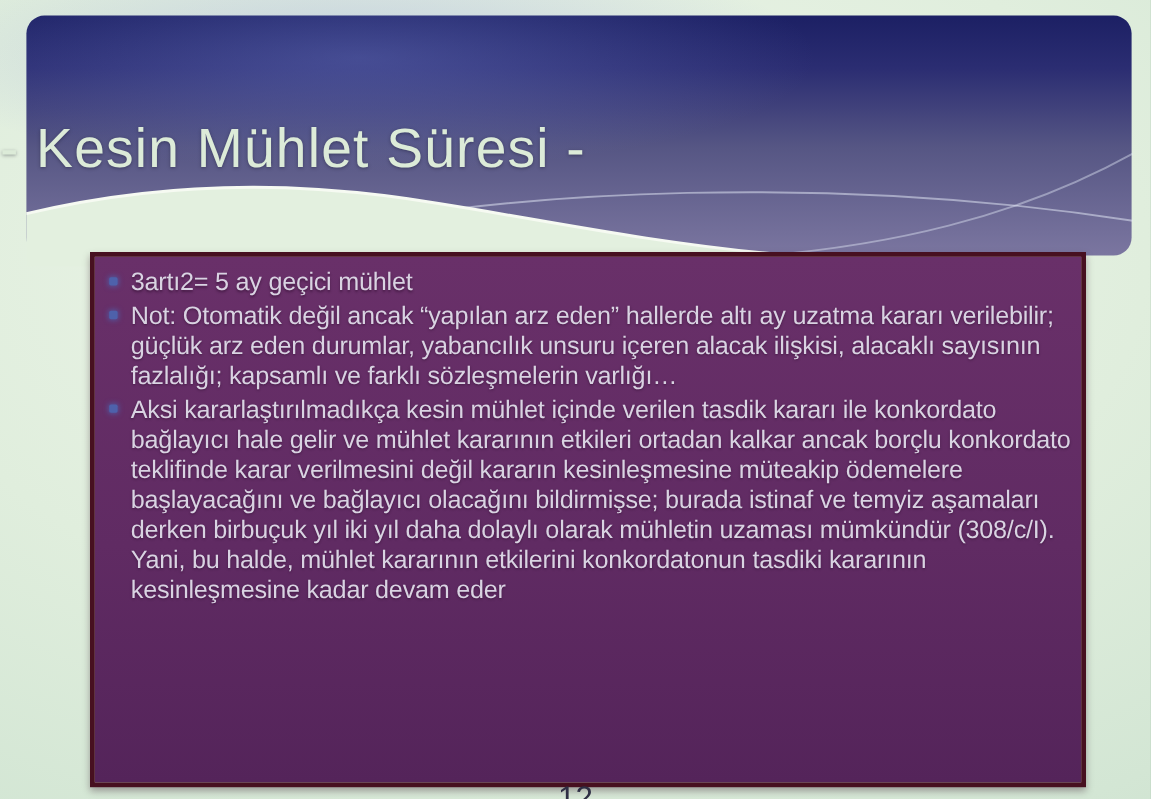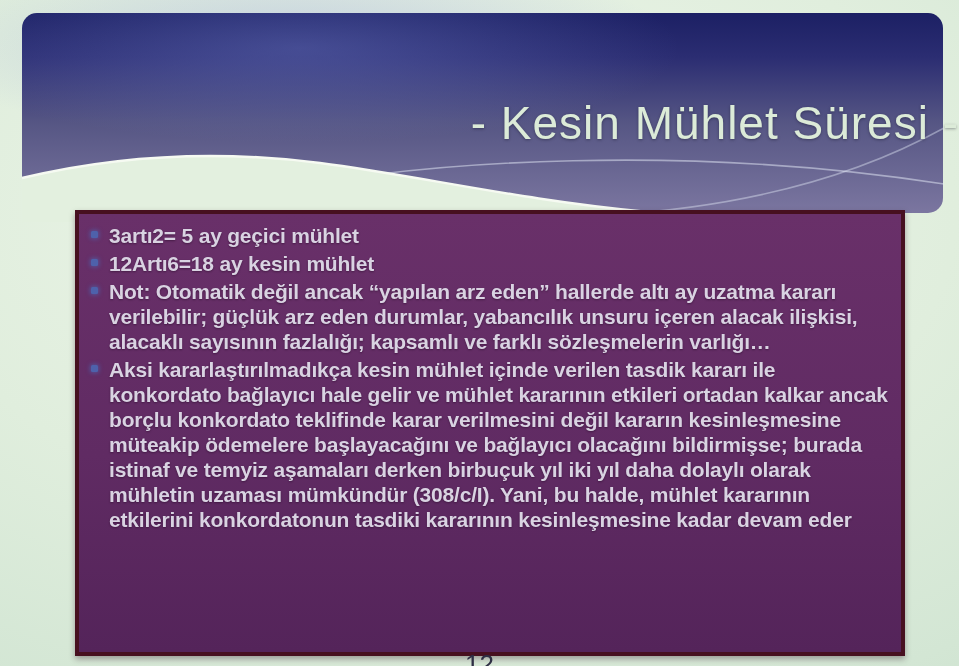--- a/index.html
+++ b/index.html
@@ -21,38 +21,37 @@
   .header-graphic {
     position: absolute;
     top: 0; left: 0;
     width: 959px; height: 222px;
     display: block;
   }
   .slide-title {
     position: absolute;
     top: 63px; left: 0;
     width: 959px;
-    text-align: right;
+    text-align: left;
     font-size: 46px;
     line-height: 58px;
     font-weight: 400;
     letter-spacing: 1px;
     color: #dcebd8;
     text-shadow: 0 1px 3px rgba(0,0,20,0.35);
   }
   
   .content-box {
     position: absolute;
     left: 75px; top: 210px;
     width: 830px; height: 446px;
     box-sizing: border-box;
     border: 4px solid #471020;
     background: linear-gradient(180deg, #6b316b 0%, #693069 0%, #602b63 55%, #54245a 100%);
     box-shadow: 0 3px 6px rgba(40,10,30,0.35);
-    font-weight: bold;
   }
   .bullet-list {
     list-style: none;
     margin: 0;
     padding: 7px 8px 4px 8px;
   }
   .bullet-item {
     position: relative;
     padding-left: 22px;
     margin: 2px 0 3px 0;
@@ -114,24 +113,20 @@
   <h1 class="slide-title">- Kesin Mühlet Süresi -</h1>
 
   <div class="content-box">
     <ul class="bullet-list">
       <li class="bullet-item">
         <span class="bullet-square-icon"></span>
         <span>3artı2= 5 ay geçici mühlet</span>
       </li>
       <li class="bullet-item">
         <span class="bullet-square-icon"></span>
-        <span>12Artı6=18 ay kesin mühlet</span>
-      </li>
-      <li class="bullet-item">
-        <span class="bullet-square-icon"></span>
         <span>Not: Otomatik değil ancak “yapılan arz eden” hallerde altı ay uzatma kararı verilebilir; güçlük arz eden durumlar, yabancılık unsuru içeren alacak ilişkisi, alacaklı sayısının fazlalığı; kapsamlı ve farklı sözleşmelerin varlığı…</span>
       </li>
       <li class="bullet-item">
         <span class="bullet-square-icon"></span>
         <span>Aksi kararlaştırılmadıkça kesin mühlet içinde verilen tasdik kararı ile konkordato bağlayıcı hale gelir ve mühlet kararının etkileri ortadan kalkar ancak borçlu konkordato teklifinde karar verilmesini değil kararın kesinleşmesine müteakip ödemelere başlayacağını ve bağlayıcı olacağını bildirmişse; burada istinaf ve temyiz aşamaları derken birbuçuk yıl iki yıl daha dolaylı olarak mühletin uzaması mümkündür (308/c/I). Yani, bu halde, mühlet kararının etkilerini konkordatonun tasdiki kararının kesinleşmesine kadar devam eder</span>
       </li>
     </ul>
   </div>
 
   <div class="page-number">12</div>

